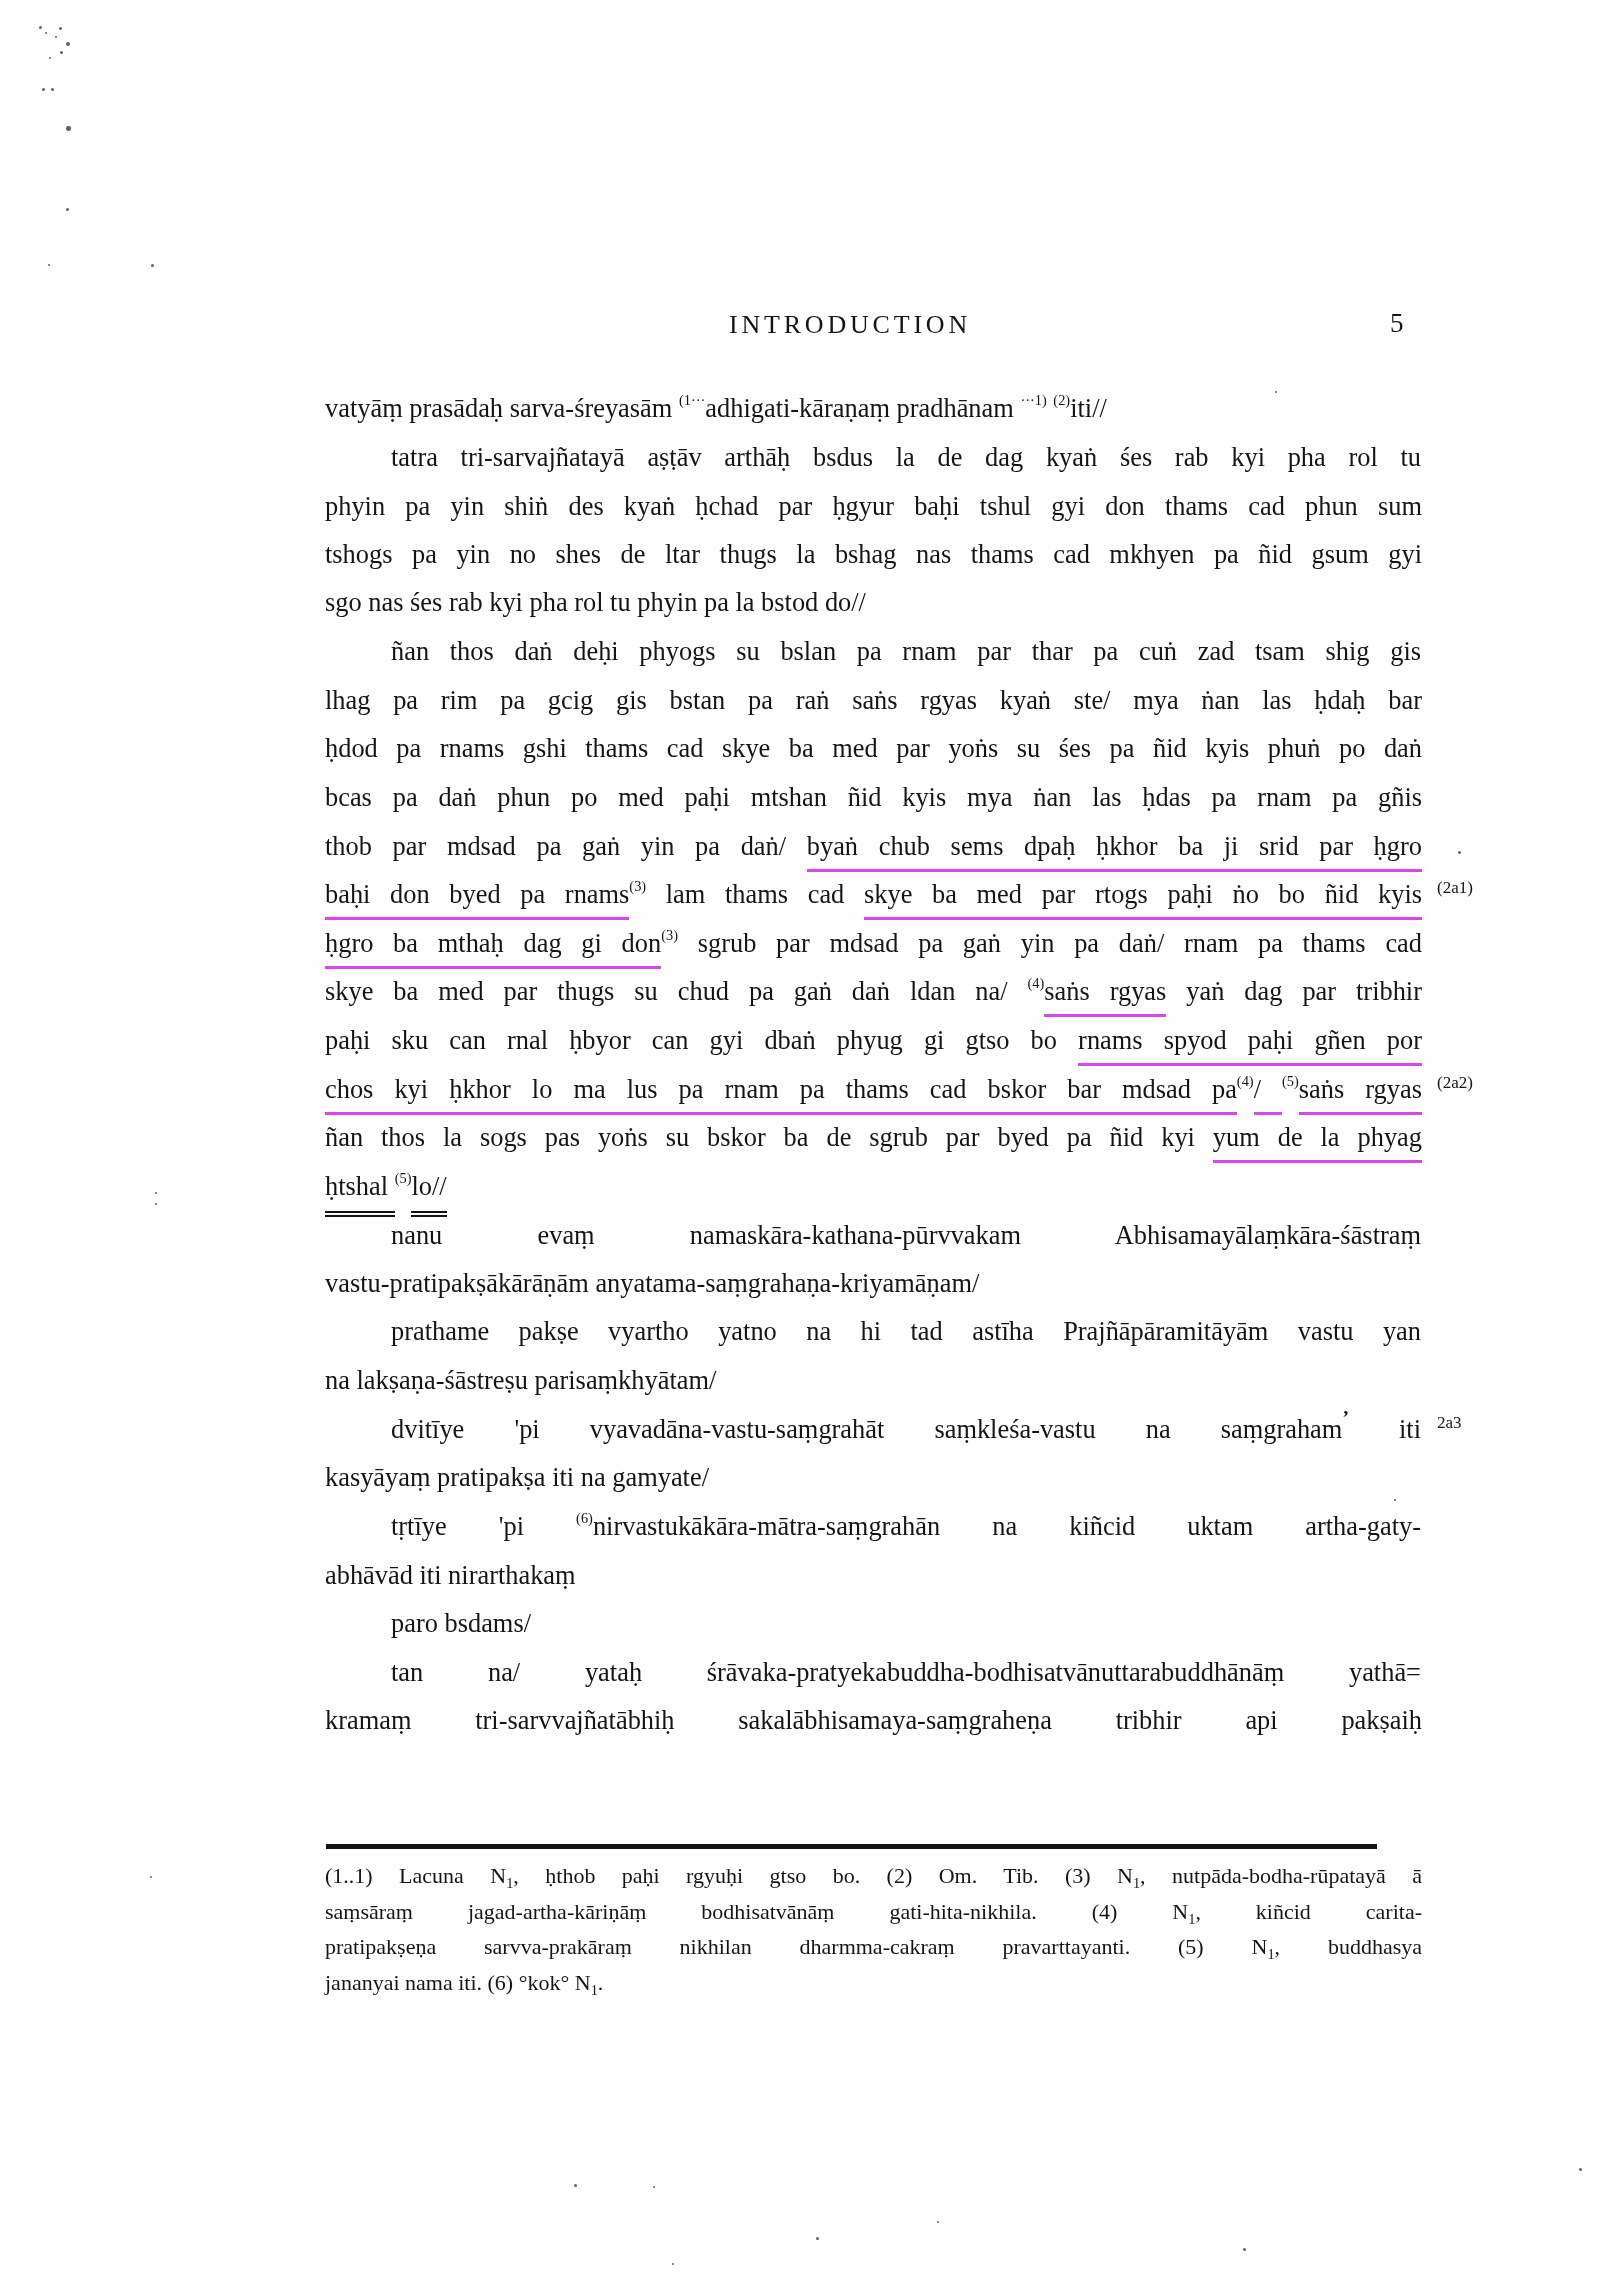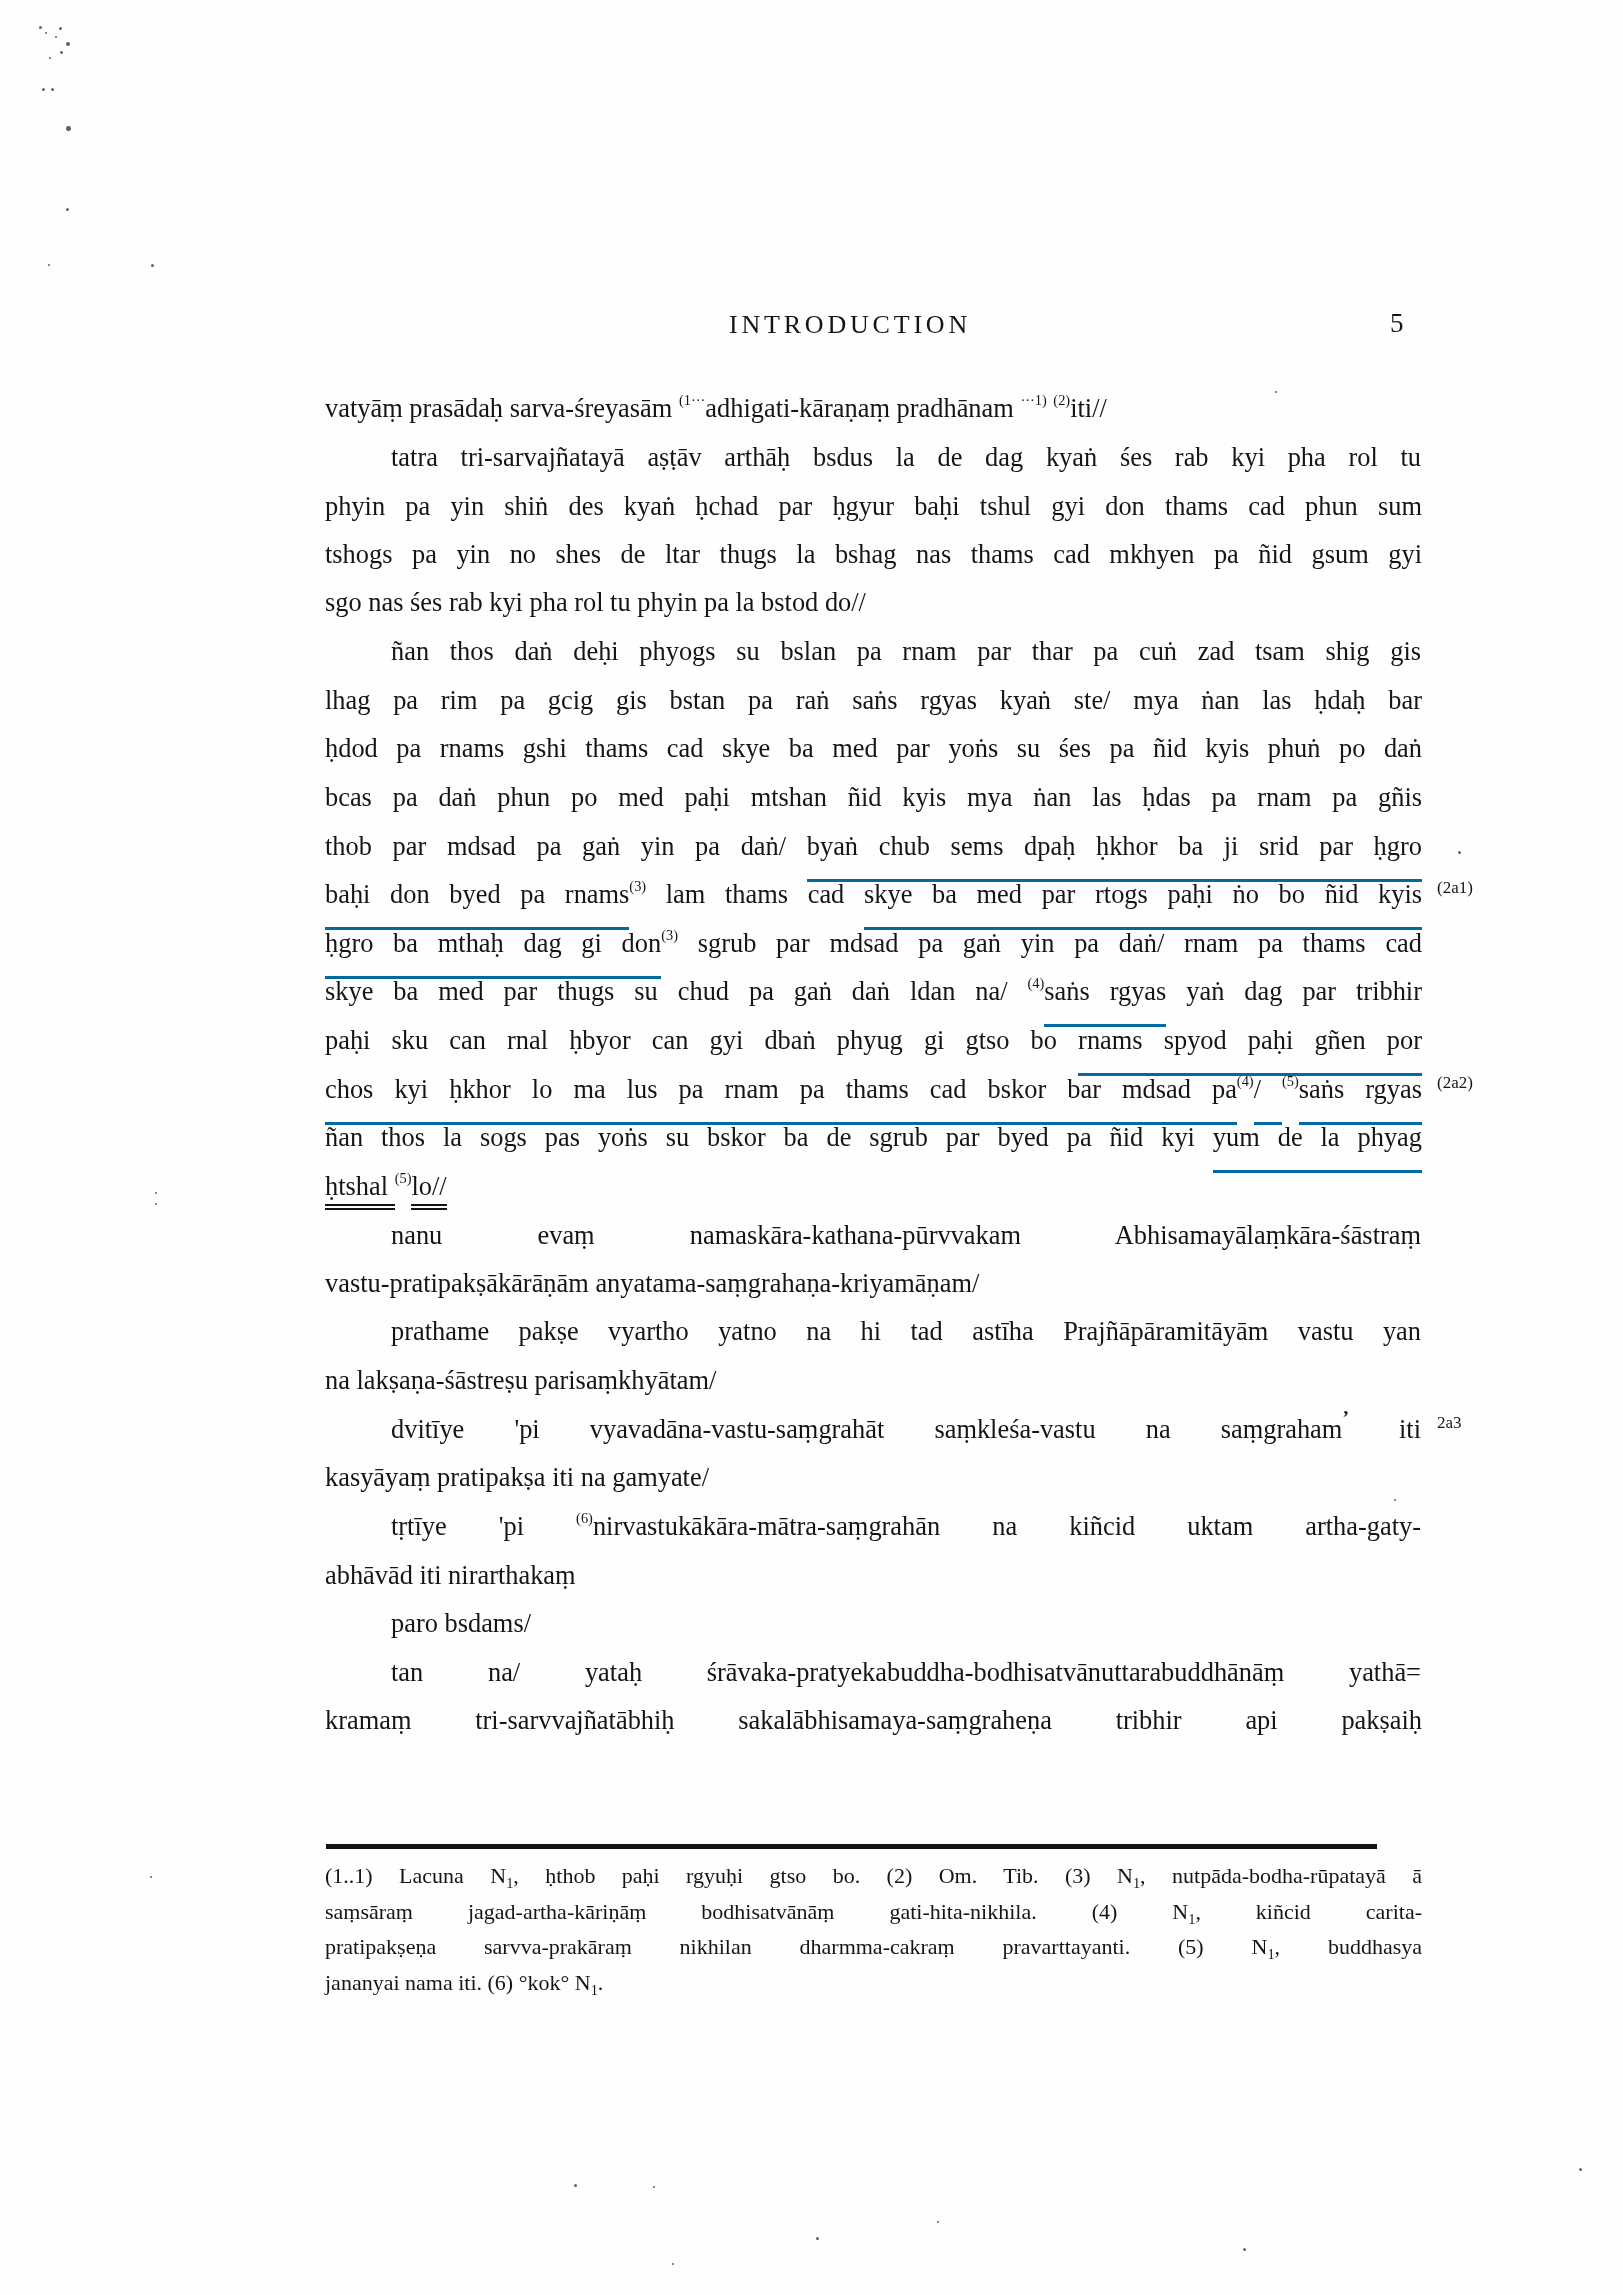--- a/index.html
+++ b/index.html
@@ -17,22 +17,22 @@
   }
   .hdr-num{
     position:absolute;left:1390px;top:308px;font-size:27px;
   }
   .line{
     position:absolute;left:325px;width:1097px;
     font-size:26.4px;line-height:35px;white-space:normal;
   }
   .line.j{text-align:justify;text-align-last:justify;}
   .line.ind{padding-left:66px;width:1030px;}
-  .u{border-bottom:3px solid #0369a1;padding-bottom:18px;}
-  .uu{border-bottom:6.8px double #121212;padding-bottom:3px;}
+  .u{border-bottom:3px solid #d946ef;padding-bottom:8px;}
+  .uu{border-bottom:6.8px double #121212;padding-bottom:10px;}
   .sup{font-size:14.4px;position:relative;top:-12px;letter-spacing:0;}
   .sup.mark{font-size:19.6px;top:-13.6px;font-weight:bold;}
   .sub{font-size:14.4px;vertical-align:-4.5px;}
   .fnrule{
     position:absolute;left:326px;top:1844px;width:1051px;height:4.5px;
     background:#141414;
   }
   .fnline{
     position:absolute;left:325px;width:1097px;
     font-size:22px;line-height:29px;

